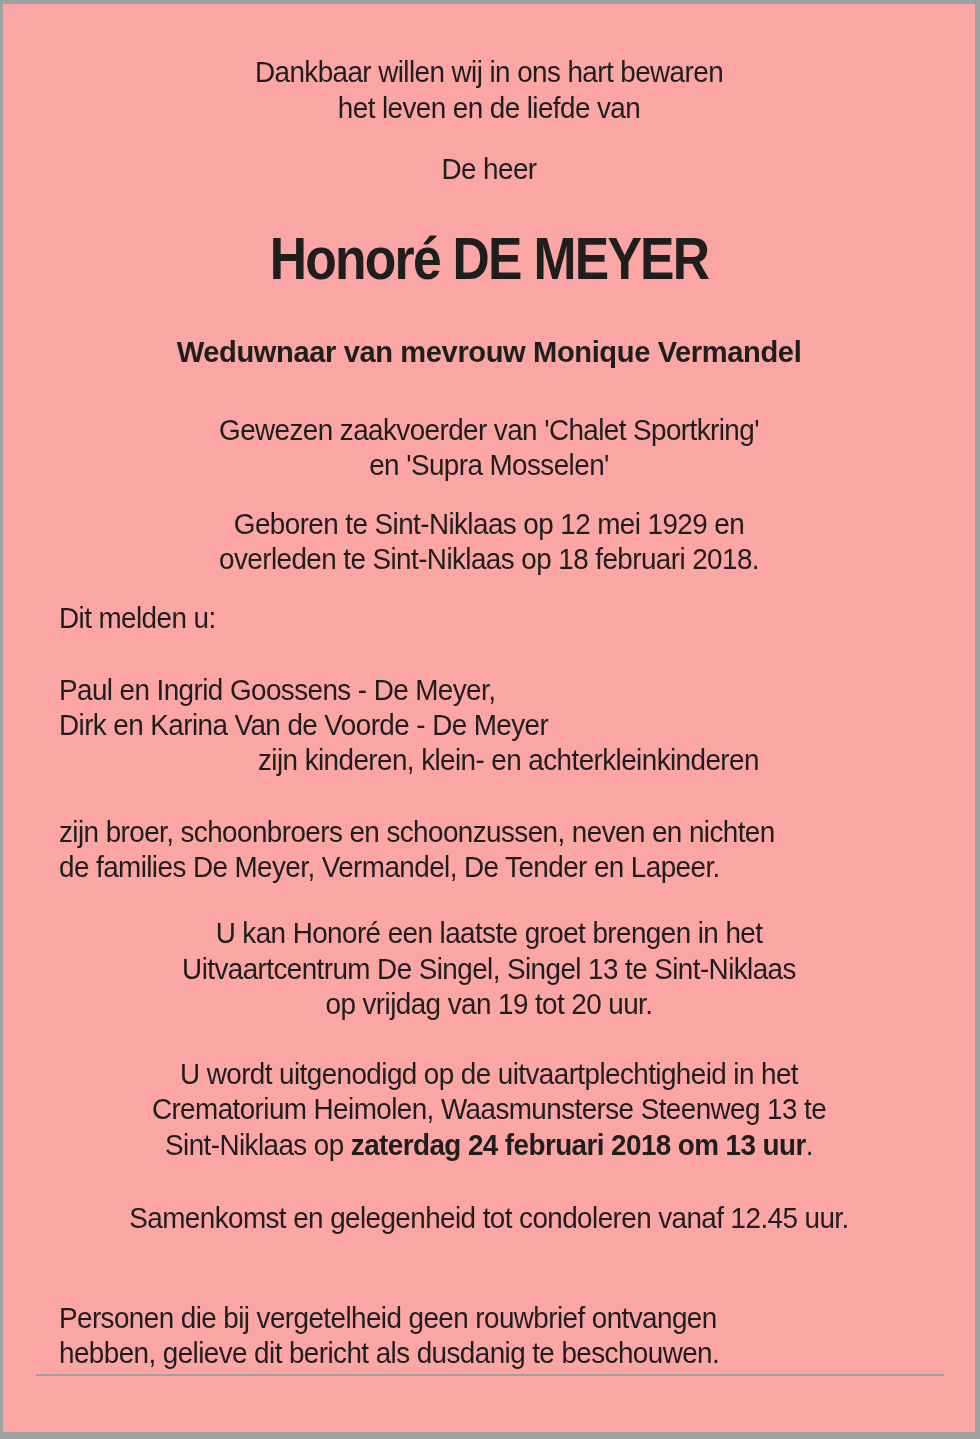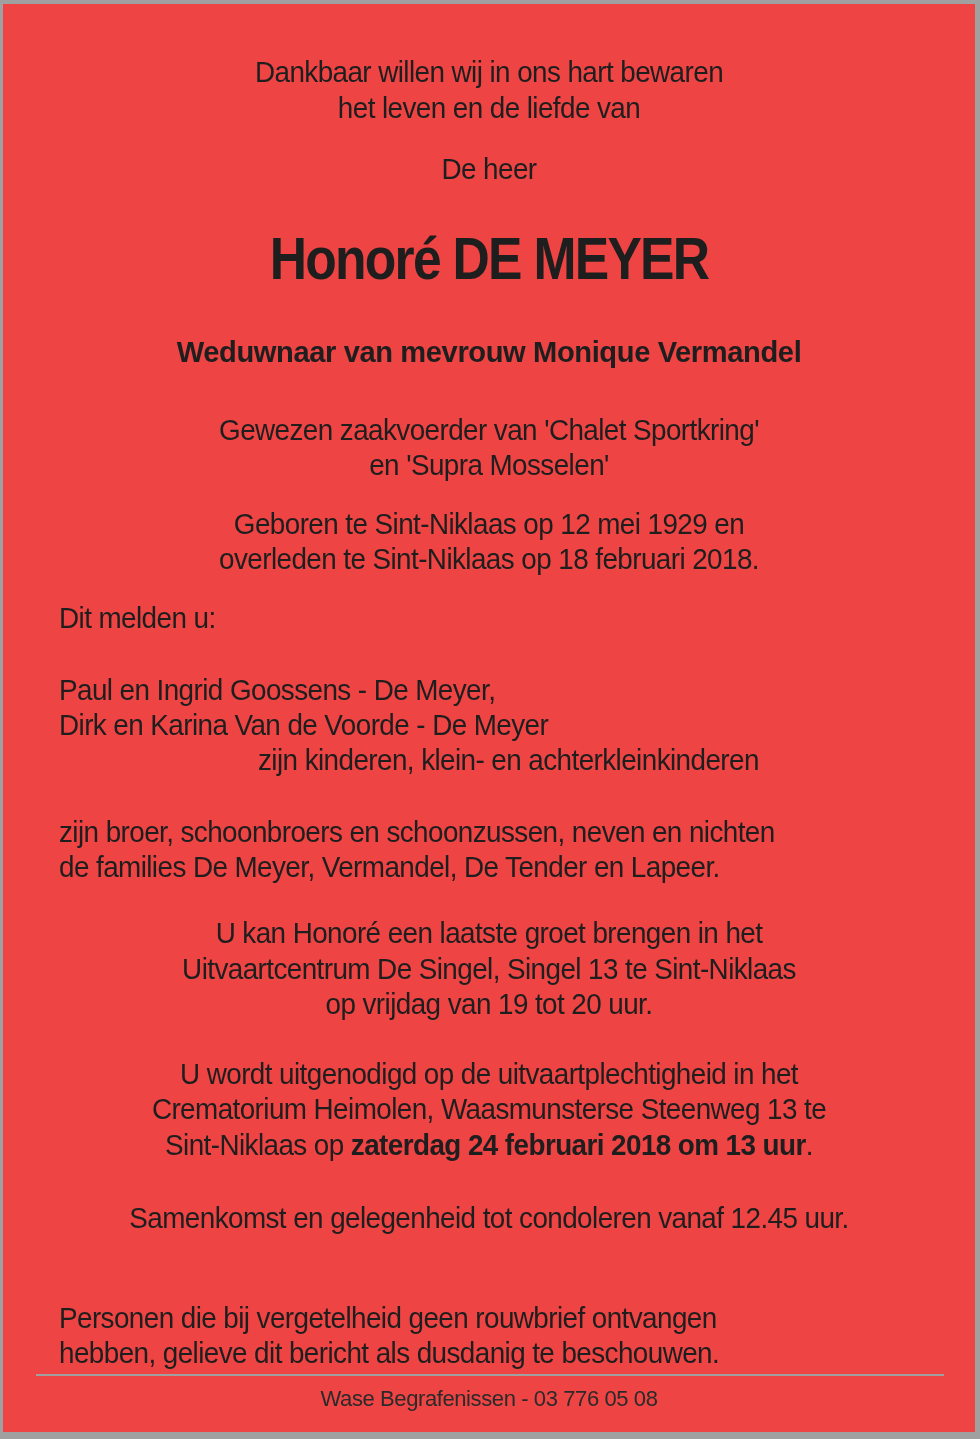--- a/index.html
+++ b/index.html
@@ -1,19 +1,19 @@
 <!DOCTYPE html>
 <html><head>
 <meta charset="utf-8">
 <style>
   html, body { margin: 0; padding: 0; background: #a0a0a0; }
   body { width: 980px; height: 1439px; position: relative; overflow: hidden; }
   .page {
     position: absolute; left: 3px; top: 4px; width: 972px; height: 1428px;
-    background: #ef4444; color: #1e1e1e;
+    background: #fca5a5; color: #1e1e1e;
     font-family: "Liberation Sans", sans-serif;
   }
   .line { position: absolute; left: 0; width: 972px; text-align: center; font-size: 29px; line-height: 36px; letter-spacing: -0.6px; transform: scaleX(0.96); transform-origin: center; white-space: nowrap; }
   .left { text-align: left; left: 56px; width: auto; transform-origin: left; }
   .name { font-weight: bold; font-size: 60px; line-height: 70px; letter-spacing: -2px; transform: scaleX(0.86); }
   .sub { font-weight: bold; font-size: 30px; letter-spacing: -0.4px; transform: scaleX(0.97); }
   .indent { left: 255px; }
   b { font-weight: bold; }
   .rule { position: absolute; left: 33px; width: 908px; top: 1370px; height: 2px; background: #a0a0a0; }
   .footer { position: absolute; left: 0; width: 972px; text-align: center; top: 1381px; font-size: 22px; line-height: 28px; letter-spacing: -0.4px; color: #2a2a2a; }
@@ -53,14 +53,13 @@
   <div class="line" style="top:1052px">U wordt uitgenodigd op de uitvaartplechtigheid in het</div>
   <div class="line" style="top:1087px">Crematorium Heimolen, Waasmunsterse Steenweg 13 te</div>
   <div class="line" style="top:1123px"><span>Sint-Niklaas op </span><b>zaterdag 24 februari 2018 om 13 uur</b><span>.</span></div>
 
   <div class="line" style="top:1196px">Samenkomst en gelegenheid tot condoleren vanaf 12.45 uur.</div>
 
   <div class="line left" style="top:1296px">Personen die bij vergetelheid geen rouwbrief ontvangen</div>
   <div class="line left" style="top:1331px">hebben, gelieve dit bericht als dusdanig te beschouwen.</div>
 
   <div class="rule"></div>
-  <div class="footer">Wase Begrafenissen - 03 776 05 08</div>
 </div>
 
 </body></html>

